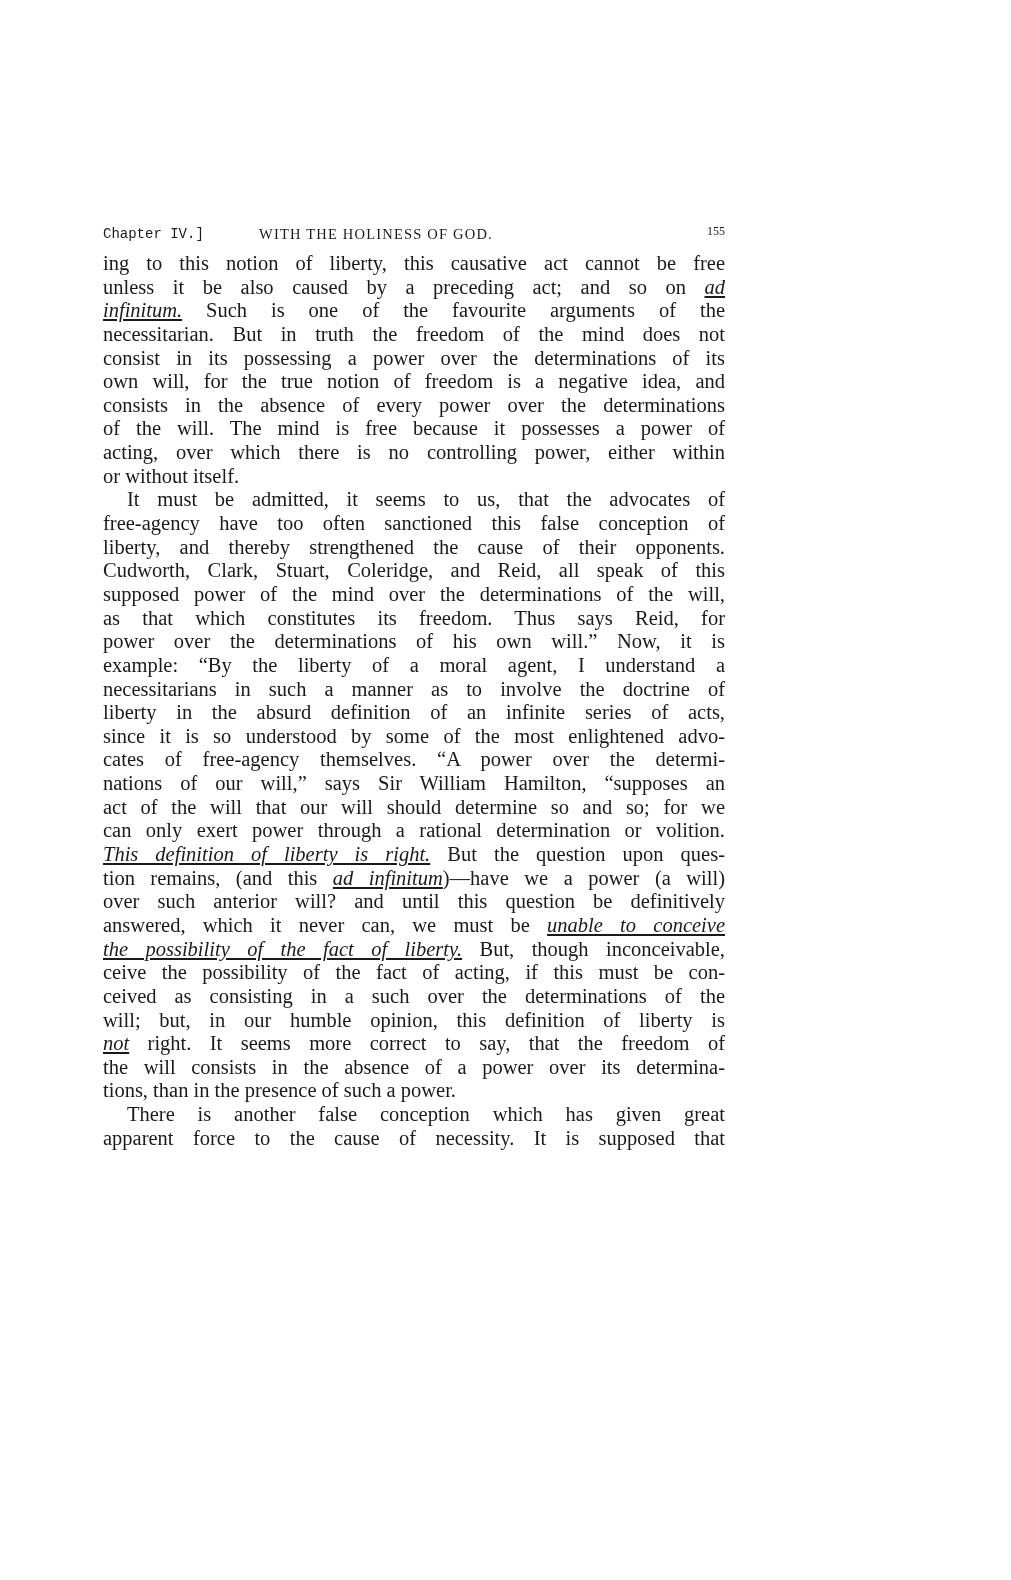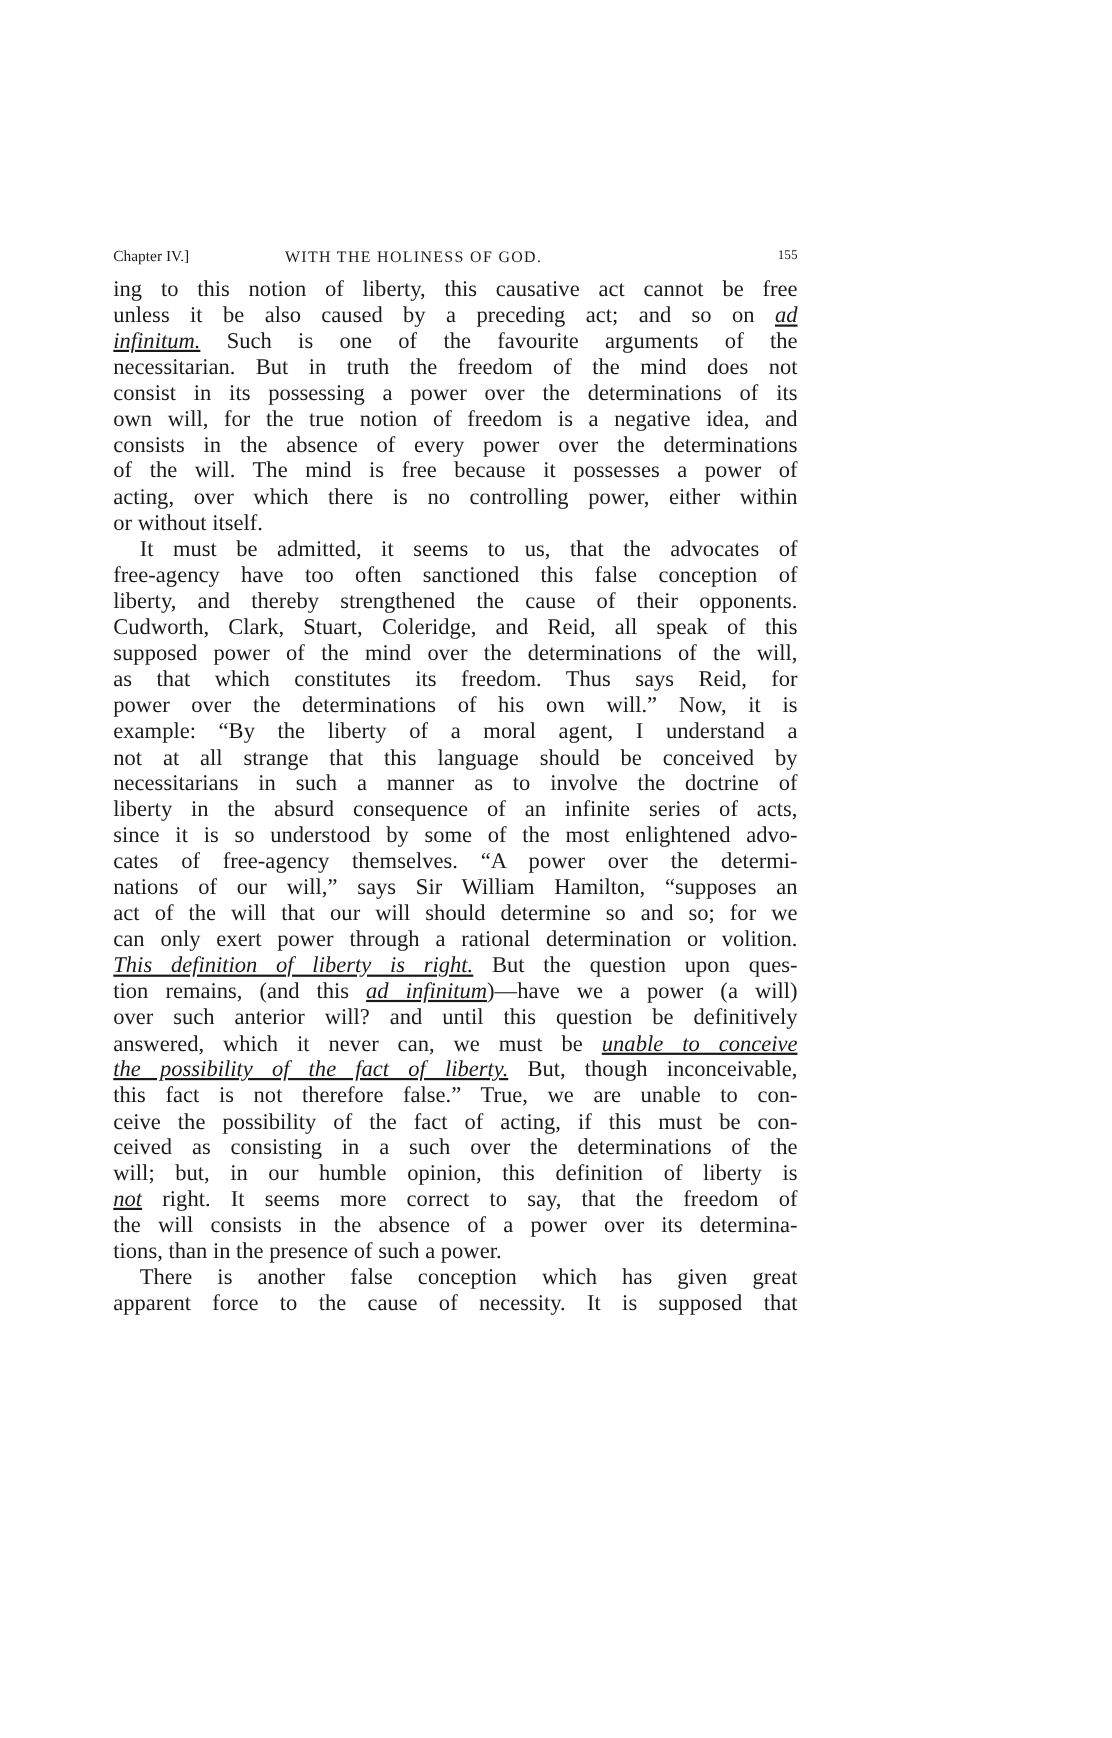--- a/index.html
+++ b/index.html
@@ -1,20 +1,20 @@
 <!DOCTYPE html>
 <html><head>
 <meta charset="utf-8">
 <style>
   html, body { margin: 0; padding: 0; background: #ffffff; }
   body { width: 1011px; height: 1580px; position: relative; overflow: hidden;
          font-family: "Liberation Serif", "DejaVu Serif", serif; color: #1a1a1a; }
   .page { position: absolute; left: 103px; top: 222px; width: 622px; }
   .running-head { position: relative; height: 30px; font-size: 15px; }
-  .rh-left { position: absolute; left: 0; top: 4px; font-size: 14px; }
+  .rh-left { position: absolute; left: 0; top: 4px; font-size: 14px; font-family: Liberation Mono, monospace; }
   .rh-center { position: absolute; left: 156px; top: 4px; letter-spacing: 1.2px; font-size: 14.5px; }
   .rh-right { position: absolute; right: 0; top: 2px; font-size: 12px; }
   .body-text { }
   .line { height: 23.65px; line-height: 23.65px; font-size: 20.5px; white-space: nowrap;
           text-align: justify; text-align-last: justify; }
   .line.last { text-align-last: left; }
   .line.indent { padding-left: 24px; }
   .it { font-style: italic; text-decoration: underline; }
 </style>
 </head>
@@ -38,34 +38,32 @@
       <div class="line"><span>acting, over which there is no controlling power, either within</span></div>
       <div class="line last"><span>or without itself.</span></div>
       <div class="line indent"><span>It must be admitted, it seems to us, that the advocates of</span></div>
       <div class="line"><span>free-agency have too often sanctioned this false conception of</span></div>
       <div class="line"><span>liberty, and thereby strengthened the cause of their opponents.</span></div>
       <div class="line"><span>Cudworth, Clark, Stuart, Coleridge, and Reid, all speak of this</span></div>
       <div class="line"><span>supposed power of the mind over the determinations of the will,</span></div>
       <div class="line"><span>as that which constitutes its freedom.  Thus says Reid, for</span></div>
       <div class="line"><span>power over the determinations of his own will.”  Now, it is</span></div>
       <div class="line"><span>example: “By the liberty of a moral agent, I understand a</span></div>
-      <div class="line"><span>not at all strange that this language should be conceived by</span></div>
       <div class="line"><span>necessitarians in such a manner as to involve the doctrine of</span></div>
-      <div class="line"><span>liberty in the absurd consequence of an infinite series of acts,</span></div>
+      <div class="line"><span>liberty in the absurd definition of an infinite series of acts,</span></div>
       <div class="line"><span>since it is so understood by some of the most enlightened advo-</span></div>
       <div class="line"><span>cates of free-agency themselves.  “A power over the determi-</span></div>
       <div class="line"><span>nations of our will,” says Sir William Hamilton, “supposes an</span></div>
       <div class="line"><span>act of the will that our will should determine so and so; for we</span></div>
       <div class="line"><span>can only exert power through a rational determination or volition.</span></div>
       <div class="line"><span class="it">This definition of liberty is right.</span><span>  But the question upon ques-</span></div>
       <div class="line"><span>tion remains, (and this </span><span class="it">ad infinitum</span><span>)—have we a power (a will)</span></div>
       <div class="line"><span>over such anterior will? and until this question be definitively</span></div>
       <div class="line"><span>answered, which it never can, we must be </span><span class="it">unable to conceive</span></div>
       <div class="line"><span class="it">the possibility of the fact of liberty.</span><span>  But, though inconceivable,</span></div>
-      <div class="line"><span>this fact is not therefore false.”  True, we are unable to con-</span></div>
       <div class="line"><span>ceive the possibility of the fact of acting, if this must be con-</span></div>
       <div class="line"><span>ceived as consisting in a such over the determinations of the</span></div>
       <div class="line"><span>will; but, in our humble opinion, this definition of liberty is</span></div>
       <div class="line"><span class="it">not</span><span> right.  It seems more correct to say, that the freedom of</span></div>
       <div class="line"><span>the will consists in the absence of a power over its determina-</span></div>
       <div class="line last"><span>tions, than in the presence of such a power.</span></div>
       <div class="line indent"><span>There is another false conception which has given great</span></div>
       <div class="line"><span>apparent force to the cause of necessity.  It is supposed that</span></div>
     </div>
 </div>

